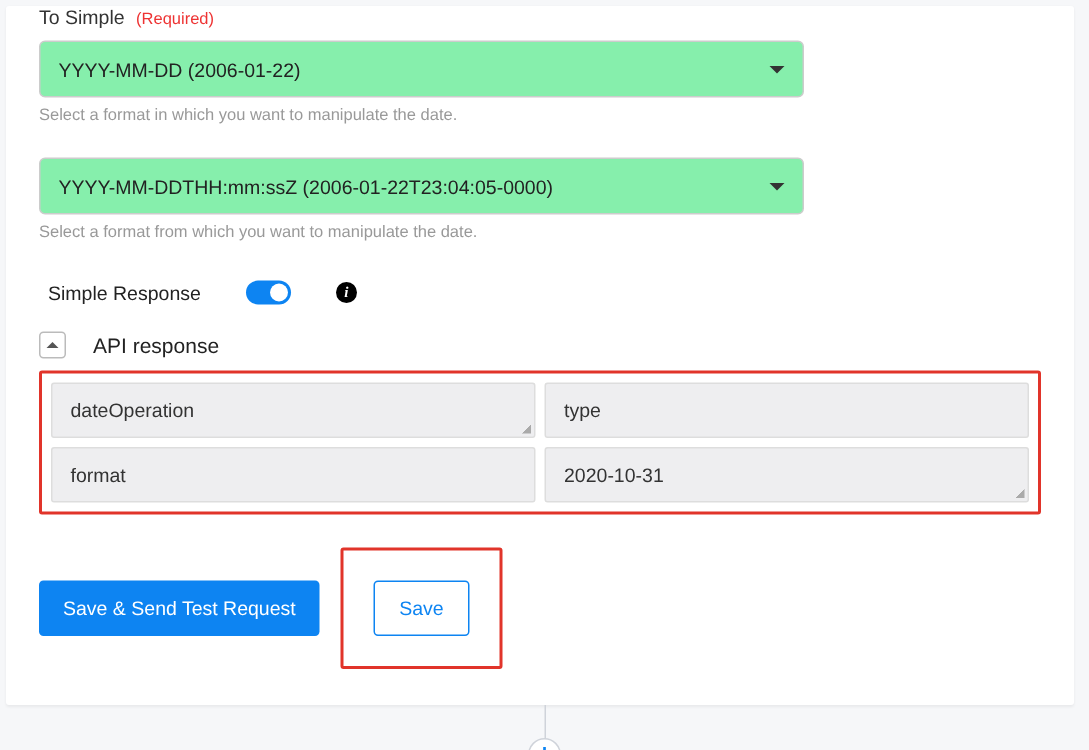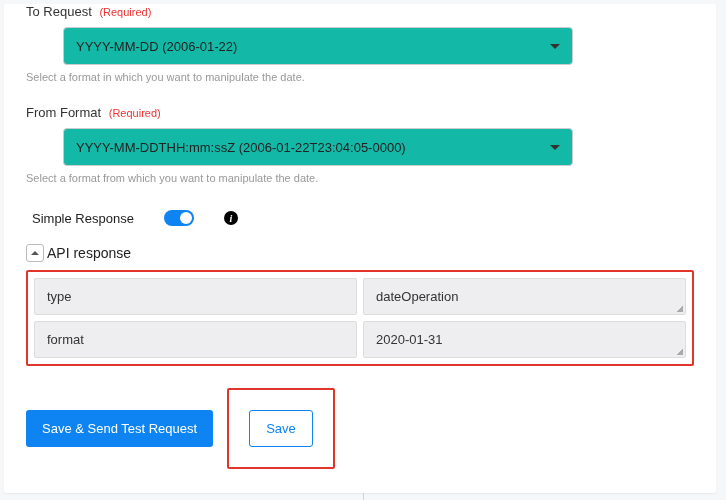--- a/index.html
+++ b/index.html
@@ -30,27 +30,26 @@
     margin-left: 4px;
     text-align: center;
   }
   .field-group { margin-top: 4px; margin-bottom: 6px; }
   .field-group + .field-group { margin-top: 22px; }
   .select-box {
     width: 510px;
     height: 38px;
     border: 1px solid #ccc;
     border-radius: 4px;
-    background: #14b8a6;
+    background: #86efac;
     display: flex;
     align-items: center;
     padding: 0 12px;
     justify-content: space-between;
     cursor: pointer;
-    margin-left: 37px;
   }
   .select-box .value {
     font-size: 13px;
     color: #222;
   }
   .caret-down {
     width: 0; height: 0;
     border-left: 5px solid transparent;
     border-right: 5px solid transparent;
     border-top: 5px solid #333;
@@ -94,21 +93,21 @@
     font-weight: bold;
     display: flex;
     align-items: center;
     justify-content: center;
     font-style: italic;
     font-family: Georgia, serif;
   }
   .section-header {
     display: flex;
     align-items: center;
-    gap: 3px;
+    gap: 18px;
     margin-top: 18px;
     margin-bottom: 8px;
   }
   .collapse-btn {
     width: 18px; height: 18px;
     border: 1px solid #bbb;
     border-radius: 3px;
     display: flex;
     align-items: center;
     justify-content: center;
@@ -212,35 +211,31 @@
     line-height: 1;
   }
 </style>
 </head>
 <body>
 
 <div class="card">
 
   <div class="field-group">
     <div class="field-label">
-      <span>To Request</span>
+      <span>To Simple</span>
       <span class="req">(Required)</span>
     </div>
     <div class="select-box">
       <span class="value">YYYY-MM-DD (2006-01-22)</span>
       <span class="caret-down"></span>
     </div>
     <div class="hint">Select a format in which you want to manipulate the date.</div>
   </div>
 
   <div class="field-group">
-    <div class="field-label">
-      <span>From Format</span>
-      <span class="req">(Required)</span>
-    </div>
     <div class="select-box">
       <span class="value">YYYY-MM-DDTHH:mm:ssZ (2006-01-22T23:04:05-0000)</span>
       <span class="caret-down"></span>
     </div>
     <div class="hint">Select a format from which you want to manipulate the date.</div>
   </div>
 
   <div class="toggle-row">
     <span class="lbl">Simple Response</span>
     <div class="toggle">
@@ -251,26 +246,26 @@
 
   <div class="section-header">
     <div class="collapse-btn">
       <div class="chevron-up"></div>
     </div>
     <div class="section-title">API response</div>
   </div>
 
   <div class="response-frame">
     <div class="kv-row">
+      <div class="kv-cell val">dateOperation</div>
       <div class="kv-cell">type</div>
-      <div class="kv-cell val">dateOperation</div>
     </div>
     <div class="kv-row">
       <div class="kv-cell">format</div>
-      <div class="kv-cell val">2020-01-31</div>
+      <div class="kv-cell val">2020-10-31</div>
     </div>
   </div>
 
   <div class="button-row">
     <button class="btn-primary">Save &amp; Send Test Request</button>
     <span class="save-highlight">
       <button class="btn-secondary">Save</button>
     </span>
   </div>
 

